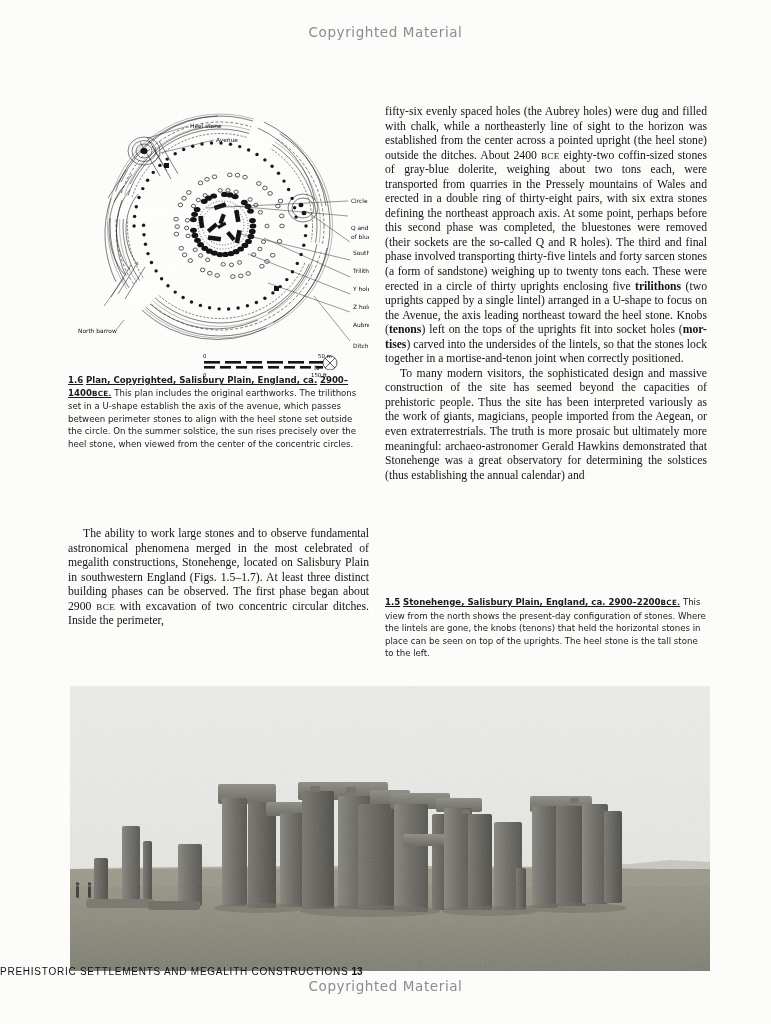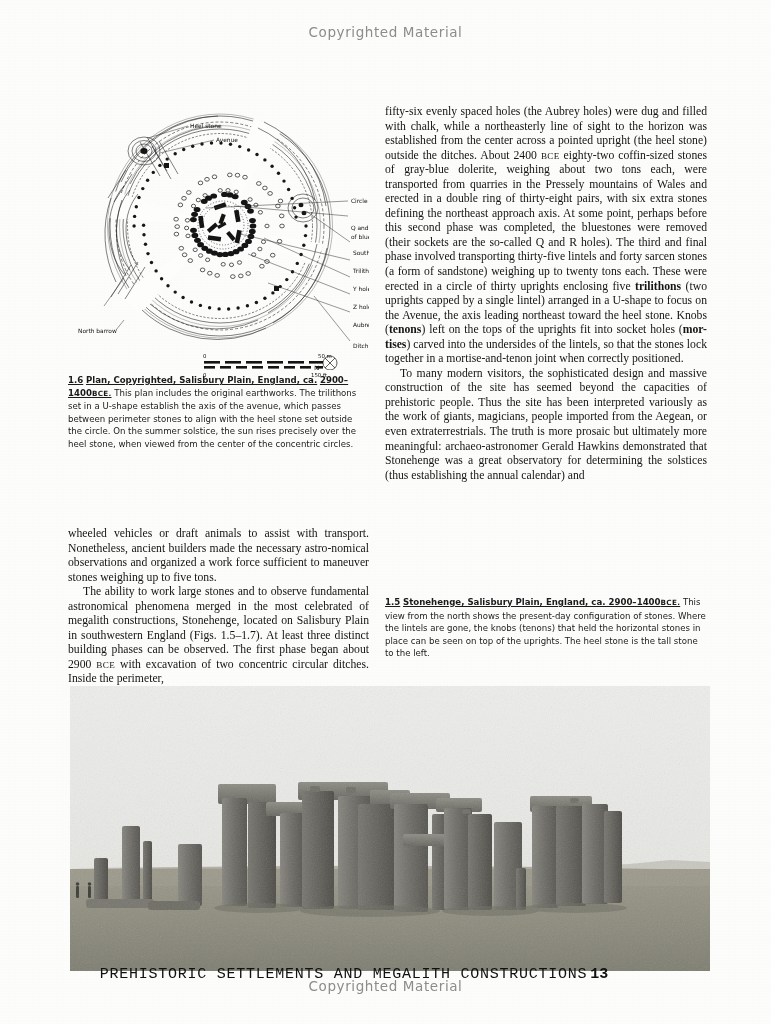--- a/index.html
+++ b/index.html
@@ -76,23 +76,23 @@
     position:absolute;left:70px;top:686px;width:640px;height:285px;
     background:#cfcfcb;
     overflow:hidden;
   }
   .photo svg{display:block;}
 
   
   .running-foot{
     position:absolute;
     left:0;right:63px;top:966px;
-    text-align:center;
-    font-family:Liberation Mono, monospace;
-    font-size:15px;
+    text-align:left;
+    font-family:Liberation Sans, sans-serif;
+    font-size:10px;
     letter-spacing:.75px;
     color:#111;
   }
   .running-foot .pageno{font-weight:bold;letter-spacing:0;margin-left:3px;}
 
   
   .dlabel{font-family:"DejaVu Sans", sans-serif;font-size:5.9px;fill:#111;}
   .dlabel-n{font-family:"DejaVu Sans", sans-serif;font-size:7.2px;fill:#111;}
   .dscale{font-family:"DejaVu Sans", sans-serif;font-size:5.4px;fill:#111;}
 </style>
@@ -419,32 +419,31 @@
 
     <div class="caption cap-1-6">
       <span class="cap-head">1.6</span>
       <span class="cap-head">Plan, Copyrighted, Salisbury Plain, England, ca.</span>
       <span class="cap-head">2900–1400</span><span class="cap-head sc">BCE.</span>
       <span>This plan includes the original earthworks. The trilithons set in a U-shape establish the axis of the avenue, which passes between perimeter stones to align with the heel stone set outside the circle. On the summer solstice, the sun rises precisely over the heel stone, when viewed from the center of the concentric circles.</span>
     </div>
   </div>
 
   <div class="left-body bodytext">
-    <p>wheeled vehicles or draft animals to assist with transport. Nonetheless, ancient builders made the necessary astro-nomical observations and organized a work force sufficient to maneuver stones weighing up to five tons.</p>
     <p class="indent"><span>The ability to work large stones and to observe fundamental astronomical phenomena merged in the most celebrated of megalith constructions, Stonehenge, located on Salisbury Plain in southwestern England (Figs. 1.5–1.7). At least three distinct building phases can be observed. The first phase began about 2900 </span><span class="sc-date">BCE</span><span> with excavation of two concentric circular ditches. Inside the perimeter,</span></p>
   </div>
 
   <div class="col-right bodytext">
     <p><span>fifty-six evenly spaced holes (the Aubrey holes) were dug and filled with chalk, while a northeasterly line of sight to the horizon was established from the center across a pointed upright (the heel stone) outside the ditches. About 2400 </span><span class="sc-date">BCE</span><span> eighty-two coffin-sized stones of gray-blue dolerite, weighing about two tons each, were transported from quarries in the Pressely mountains of Wales and erected in a double ring of thirty-eight pairs, with six extra stones defining the northeast approach axis. At some point, perhaps before this second phase was completed, the bluestones were removed (their sockets are the so-called Q and R holes). The third and final phase involved transporting thirty-five lintels and forty sarcen stones (a form of sandstone) weighing up to twenty tons each. These were erected in a circle of thirty uprights enclosing five </span><b>trilithons</b><span> (two uprights capped by a single lintel) arranged in a U-shape to focus on the Avenue, the axis leading northeast toward the heel stone. Knobs (</span><b>tenons</b><span>) left on the tops of the uprights fit into socket holes (</span><b>mor-tises</b><span>) carved into the undersides of the lintels, so that the stones lock together in a mortise-and-tenon joint when correctly positioned.</span></p>
     <p class="indent">To many modern visitors, the sophisticated design and massive construction of the site has seemed beyond the capacities of prehistoric people. Thus the site has been interpreted variously as the work of giants, magicians, people imported from the Aegean, or even extraterrestrials. The truth is more prosaic but ultimately more meaningful: archaeo-astronomer Gerald Hawkins demonstrated that Stonehenge was a great observatory for determining the solstices (thus establishing the annual calendar) and</p>
   </div>
 
   <div class="cap-1-7 caption">
     <span class="cap-head">1.5</span>
-    <span class="cap-head">Stonehenge, Salisbury Plain, England, ca. 2900–1400</span><span class="cap-head sc">BCE.</span>
+    <span class="cap-head">Stonehenge, Salisbury Plain, England, ca. 2900–2200</span><span class="cap-head sc">BCE.</span>
     <span>This view from the north shows the present-day configuration of stones. Where the lintels are gone, the knobs (tenons) that held the horizontal stones in place can be seen on top of the uprights. The heel stone is the tall stone to the left.</span>
   </div>
 
   <div class="photo">
     <svg width="640" height="285" viewBox="0 0 640 285" xmlns="http://www.w3.org/2000/svg">
       <defs>
         <linearGradient id="sky" x1="0" y1="0" x2="0" y2="1">
           <stop offset="0%" stop-color="#eeeeec"></stop>
           <stop offset="100%" stop-color="#e2e2df"></stop>
         </linearGradient>

